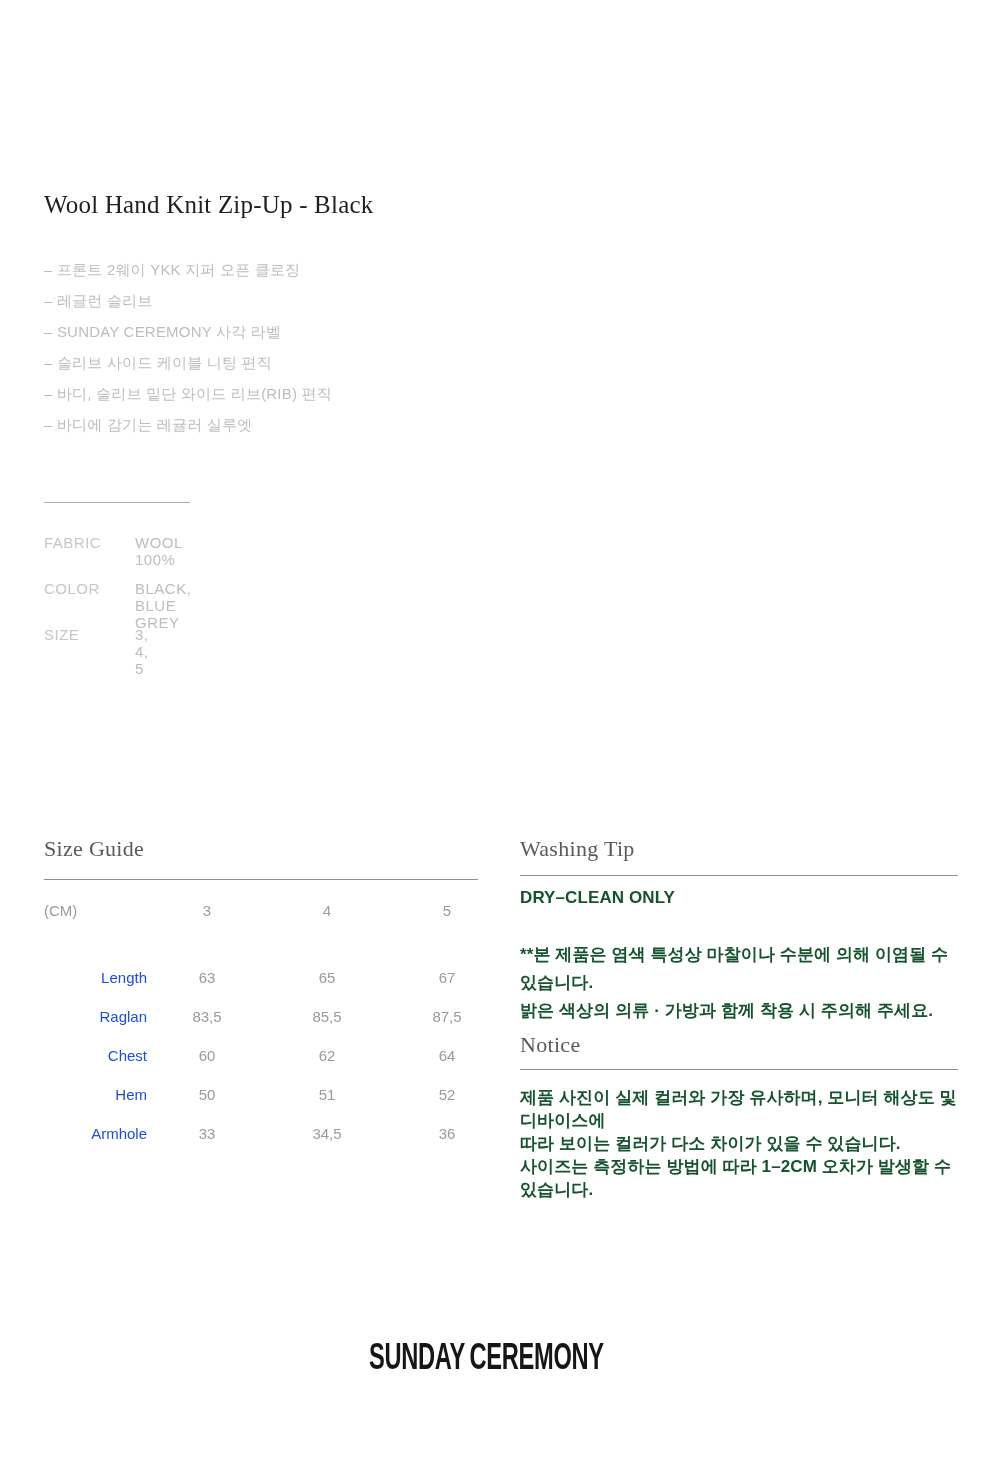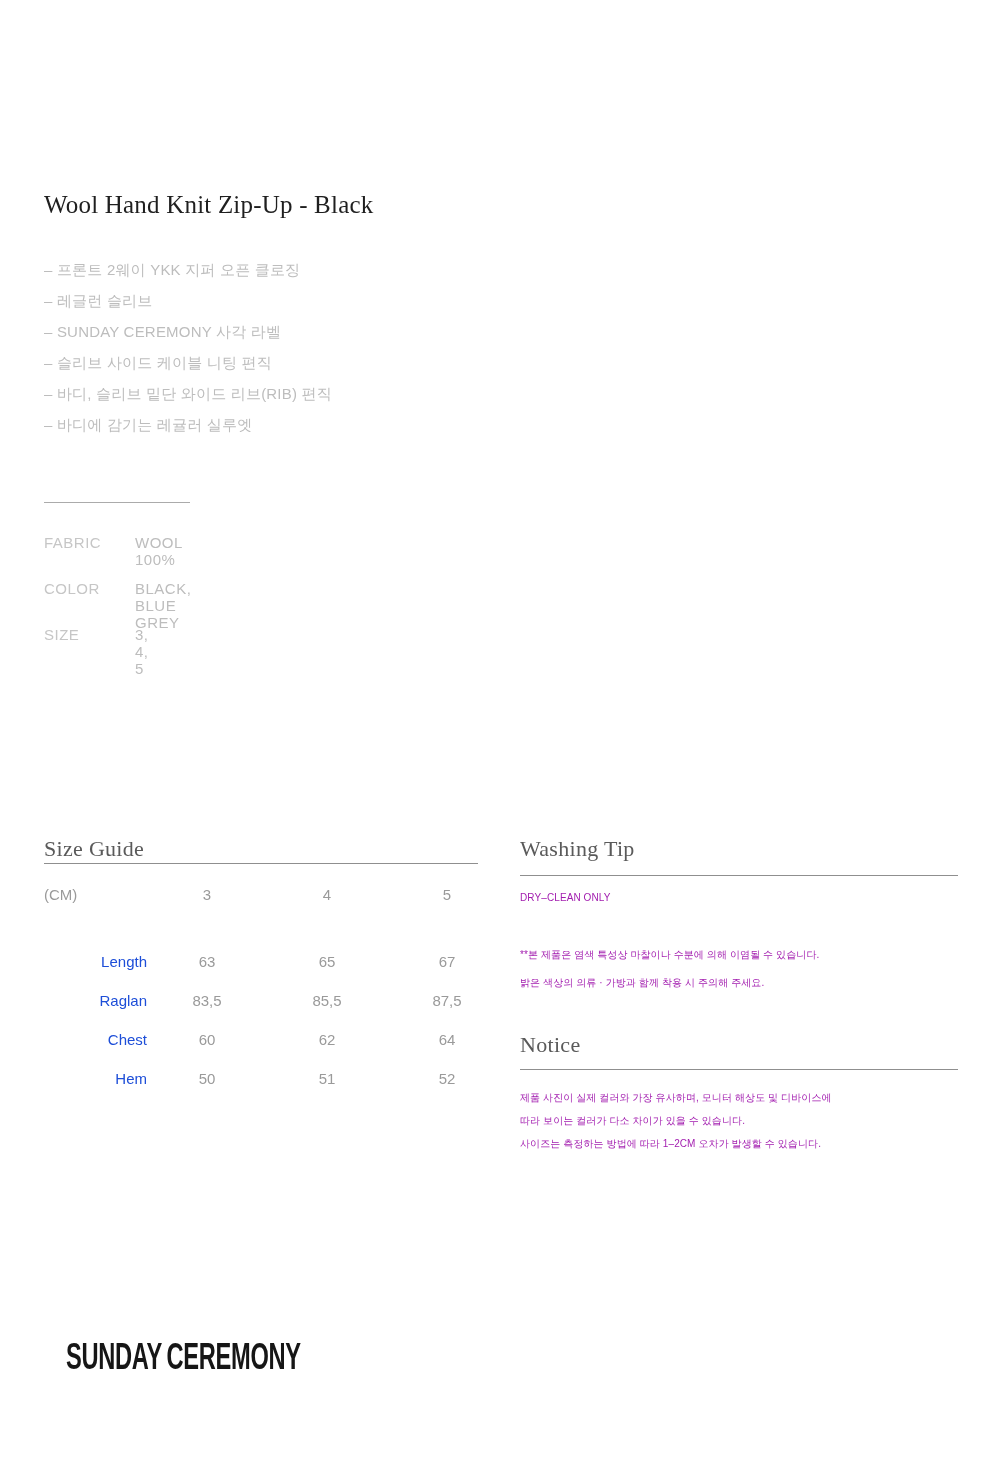--- a/index.html
+++ b/index.html
@@ -65,21 +65,21 @@
     color: #5a5a5a;
     letter-spacing: 0.3px;
   }
   
   .size-guide {
     position: absolute;
     left: 44px; top: 836px;
     width: 434px;
   }
   .size-guide .section-heading {
-    padding-bottom: 1px;
+    padding-bottom: 17px;
     border-bottom: 1px solid #8f8f8f;
   }
   .sg-grid {
     display: grid;
     grid-template-columns: 103px 120px 120px 120px;
     align-items: center;
   }
   .sg-header {
     margin-top: 21px;
     height: 18px;
@@ -96,37 +96,39 @@
     position: absolute;
     left: 520px;
     width: 438px;
   }
   .washing-tip { top: 836px; }
   .washing-tip .section-heading {
     padding-bottom: 13px;
     border-bottom: 1px solid #8f8f8f;
   }
   .body-text {
-    font-size: 10px;
-    color: #a21caf;
+    font-size: 17px;
+    color: #14532d;
     letter-spacing: 0.1px;
+    font-weight: bold;
   }
   .wt-block1 { margin-top: 8px; line-height: 28px; }
   .wt-block2 { margin-top: 29px; line-height: 28px; }
   .notice-section { top: 1032px; }
   .notice-section .section-heading {
     padding-bottom: 11px;
     border-bottom: 1px solid #8f8f8f;
   }
   .notice-body { margin-top: 16px; line-height: 23px; }
   
   .brand-footer {
     position: absolute;
     left: 0; top: 1336px;
     width: 972px;
+    text-align: center;
   }
   .brand-logo {
     display: inline-block;
     font-family: "Liberation Sans", sans-serif;
     font-weight: bold;
     font-size: 37px;
     letter-spacing: -0.5px;
     word-spacing: -2px;
     color: #161616;
     transform: scaleX(0.64);
@@ -195,20 +197,26 @@
         <span class="cell">60</span>
         <span class="cell">62</span>
         <span class="cell">64</span>
       </div>
       <div class="sg-grid sg-row">
         <span class="row-label">Hem</span>
         <span class="cell">50</span>
         <span class="cell">51</span>
         <span class="cell">52</span>
       </div>
+      <div class="sg-grid sg-row">
+        <span class="row-label">Armhole</span>
+        <span class="cell">33</span>
+        <span class="cell">34,5</span>
+        <span class="cell">36</span>
+      </div>
     </div>
   </section>
 
   <section class="washing-tip">
     <h2 class="section-heading">Washing Tip</h2>
     <div class="body-text wt-block1">
       <div>DRY–CLEAN ONLY</div>
     </div>
     <div class="body-text wt-block2">
       <div>**본 제품은 염색 특성상 마찰이나 수분에 의해 이염될 수 있습니다.</div>

